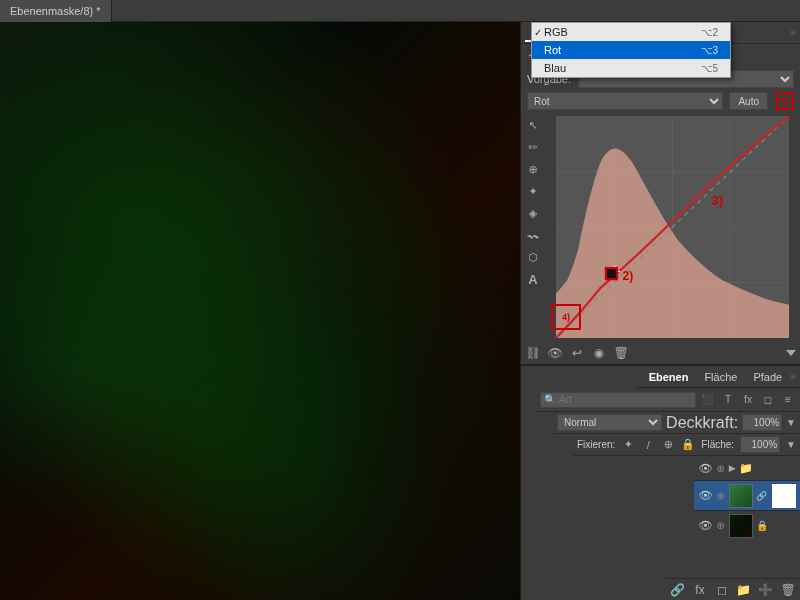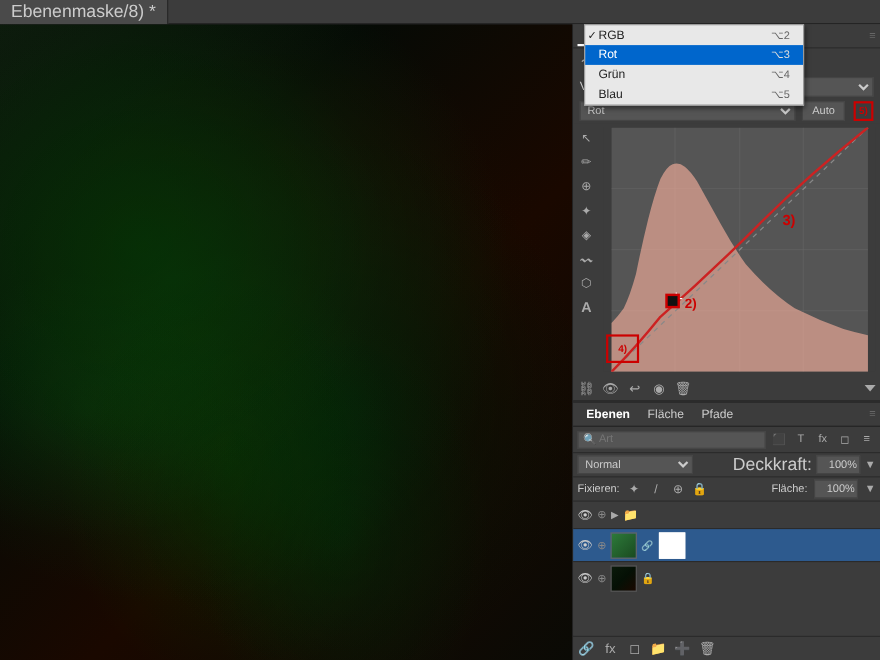--- a/index.html
+++ b/index.html
@@ -22,21 +22,21 @@
       display: flex;
       align-items: center;
       border-bottom: 1px solid #222;
     }
     .tab {
       background: #4a4a4a;
       color: #ccc;
       padding: 0 10px;
       height: 22px;
       line-height: 22px;
-      font-size: 16px;
+      font-size: 11px;
       border-right: 1px solid #222;
       cursor: pointer;
     }
 
     
     .main-area {
       display: flex;
       flex: 1;
       overflow: hidden;
     }
@@ -293,20 +293,21 @@
       border-top: 6px solid #aaa;
     }
 
     
     .layers-section {
       flex: 1;
       display: flex;
       flex-direction: column;
       background: #3c3c3c;
       border-top: 1px solid #222;
+      align-items: flex-end;
     }
     .layers-tabs {
       display: flex;
       align-items: center;
       border-bottom: 1px solid #222;
       height: 22px;
       padding: 0 4px;
     }
     .layers-tab {
       padding: 2px 8px;
@@ -516,24 +517,20 @@
       </div>
 
       <div class="dropdown-overlay">
         <div class="dropdown-item active-check">
           <span>RGB</span>
           <span class="dropdown-shortcut">⌥2</span>
         </div>
         <div class="dropdown-item selected">
           <span>Rot</span>
           <span class="dropdown-shortcut">⌥3</span>
-        </div>
-        <div class="dropdown-item">
-          <span>Grün</span>
-          <span class="dropdown-shortcut">⌥4</span>
         </div>
         <div class="dropdown-item">
           <span>Blau</span>
           <span class="dropdown-shortcut">⌥5</span>
         </div>
       </div>
 
       <div class="properties-toolbar">
         <span class="prop-icon">〜</span>
         <span class="prop-icon">⬛</span>

